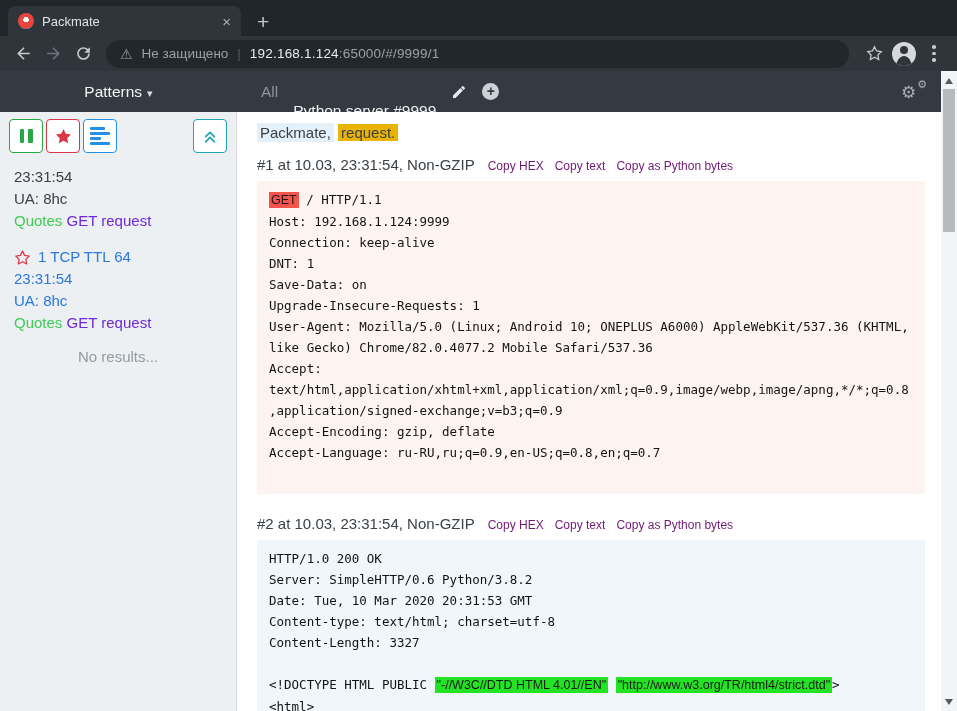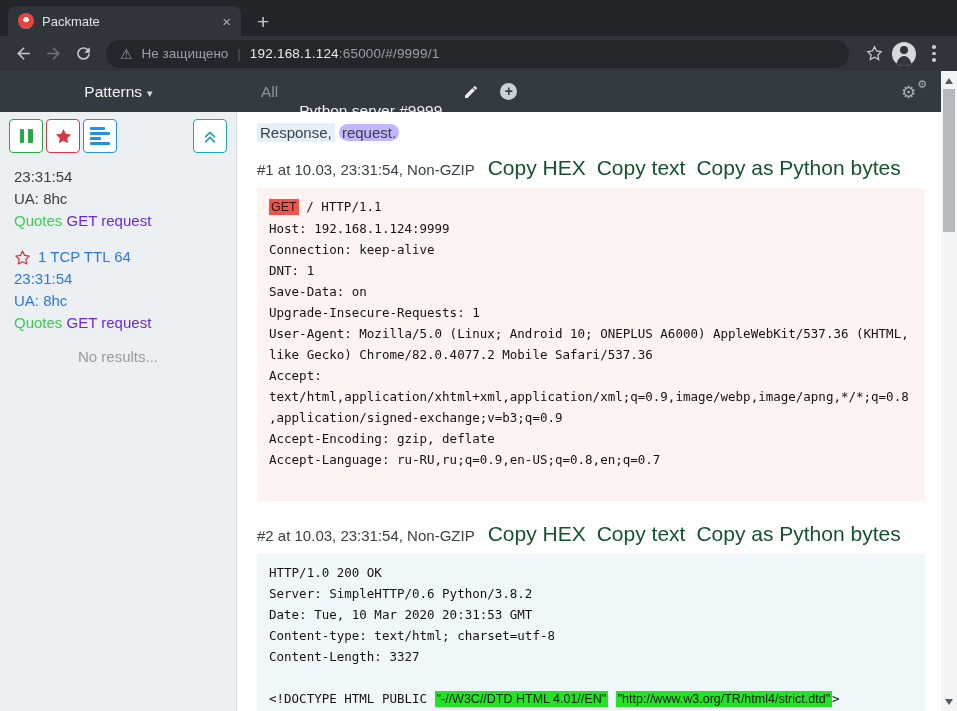--- a/index.html
+++ b/index.html
@@ -35,21 +35,21 @@
   .menu-dots { display:flex; flex-direction:column; gap:3px; align-items:center; width:30px; }
   .menu-dots i { width:3.5px; height:3.5px; border-radius:50%; background:#c6cbd0; }
 
   
   .app-row { display:flex; height:640px; }
   .app-col { width:941px; display:flex; flex-direction:column; }
 
   .appheader { height:41px; background:#343a41; display:flex; align-items:center; color:#f1f3f4; flex:0 0 41px; }
   .patterns { width:237px; text-align:center; font-size:15.5px; }
   .patterns .caret { font-size:11px; margin-left:5px; color:#d8dce0; }
-  .ph-tabs { display:flex; align-items:center; gap:21px; padding-left:24px; flex:1; font-size:15.5px; }
+  .ph-tabs { display:flex; align-items:center; gap:15px; padding-left:24px; flex:1; font-size:15.5px; }
   .ph-all { color:#8d949b; }
   .ph-current { color:#f1f3f4;margin-top:38px; }
   .ph-icon { display:flex; align-items:center; justify-content:center; }
   .ph-icon svg { width:16px; height:16px; fill:#e8eaed; }
   .plus-circle { width:17px; height:17px; border-radius:50%; background:#ccd1d6; color:#343a41;
                  font-size:14px; font-weight:bold; line-height:16px; text-align:center; }
   .cogs { margin:0 14px 0 auto; position:relative; width:26px; height:24px; color:#a9afb5; }
   .cogs .g1 { position:absolute; left:0; top:2px; font-size:17px; }
   .cogs .g2 { position:absolute; right:0; top:-2px; font-size:11px; }
 
@@ -78,24 +78,24 @@
   .sb-item .star-o svg { width:17px; height:17px; fill:none; stroke:#dc3545; stroke-width:1.8; stroke-linejoin:round; display:block; }
   .sb-item.selected, .sb-item.selected .ttl { color:#2b77dd; }
   .tag-green { color:#3ecb52; }
   .tag-red { color:#6d28d9; }
   .no-results { text-align:center; color:#949ba1; font-size:15px; margin-top:13px; }
 
   
   main { flex:1; background:#fff; padding:12px 16px 0 20px; overflow:hidden; }
   .legend { font-size:15px; color:#3a4147; margin-bottom:15px; }
   .legend .resp { background:#e4f1fa; padding:1px 3px; }
-  .legend .reqq { background:#c4b5fd; padding:0 3px;border-radius:9px; }
+  .legend .reqq { background:#eab308; padding:0 3px; }
   .pkt-head { font-size:15px; color:#3a4147; margin-bottom:8px; display:flex; align-items:baseline; gap:11px; }
   .pkt-head .ttl { margin-right:2px; }
-  .copy-link { color:#14532d; font-size:21px; }
+  .copy-link { color:#701a75; font-size:12px; }
   .pkt-body { font-family:"DejaVu Sans Mono", monospace; font-size:12.5px; line-height:21px; color:#131313;
               padding:8px 12px 10px; margin:0 0 21px 0; white-space:pre-wrap; overflow-wrap:break-word; word-break:break-word; }
   .pkt-body.req { background:#fdf3f0; }
   .pkt-body.res { background:#eff7fb; margin-bottom:0; }
   .hl { font-family:"Liberation Sans", sans-serif; padding:1px 2px; color:#1a1a1a; }
   .hl-red { background:#f4534b; }
   .hl-green { background:#24e324; }
 
   
   .scrollbar-col { width:16px; flex:0 0 16px; background:#f3f4f5; position:relative; }
@@ -232,21 +232,21 @@
             <span class="tag-green">Quotes</span>
             <span class="tag-red">GET request</span>
           </div>
         </div>
 
         <div class="no-results">No results...</div>
       </aside>
 
       <main>
         <div class="legend">
-          <span class="resp">Response,</span><span> </span><span class="reqq">request.</span>
+          <span class="resp">Packmate,</span><span> </span><span class="reqq">request.</span>
         </div>
 
         <div class="pkt-head">
           <span class="ttl">#1 at 10.03, 23:31:54, Non-GZIP</span>
           <span class="copy-link">Copy HEX</span>
           <span class="copy-link">Copy text</span>
           <span class="copy-link">Copy as Python bytes</span>
         </div>
         <pre class="pkt-body req"><span class="hl hl-red">GET</span><span> / HTTP/1.1
 Host: 192.168.1.124:9999

